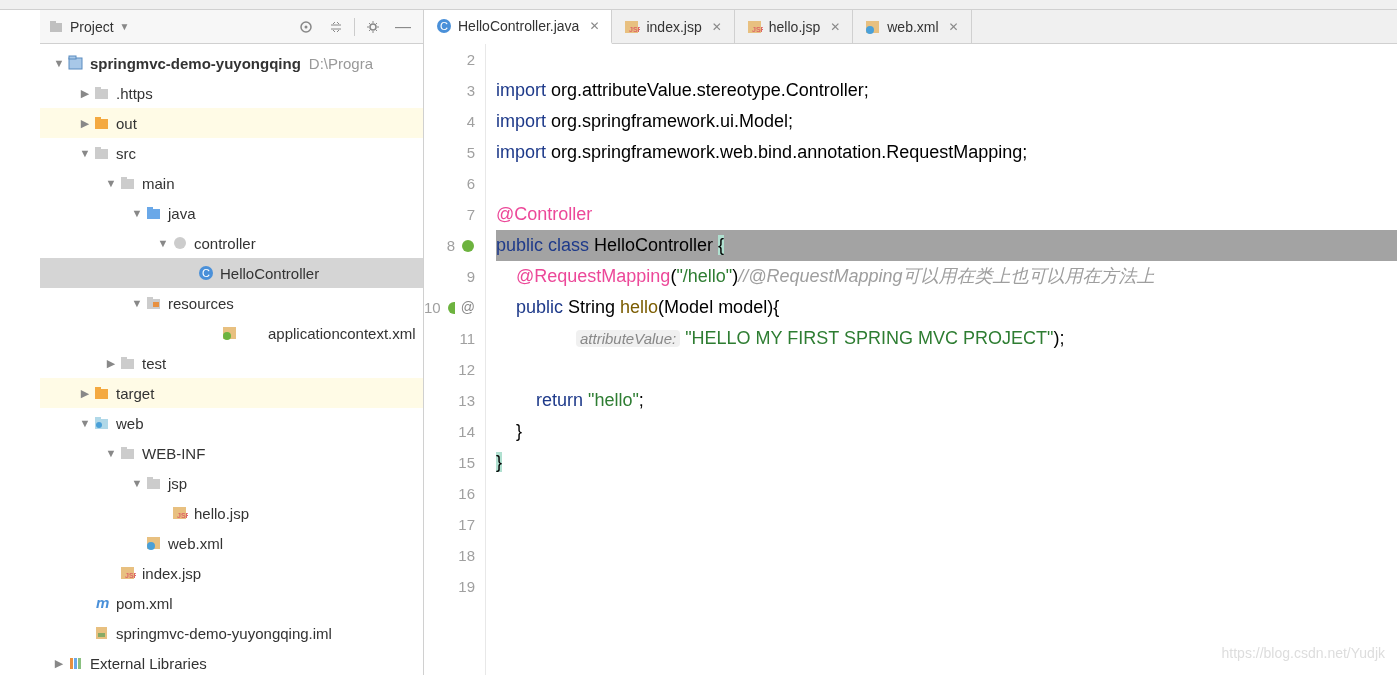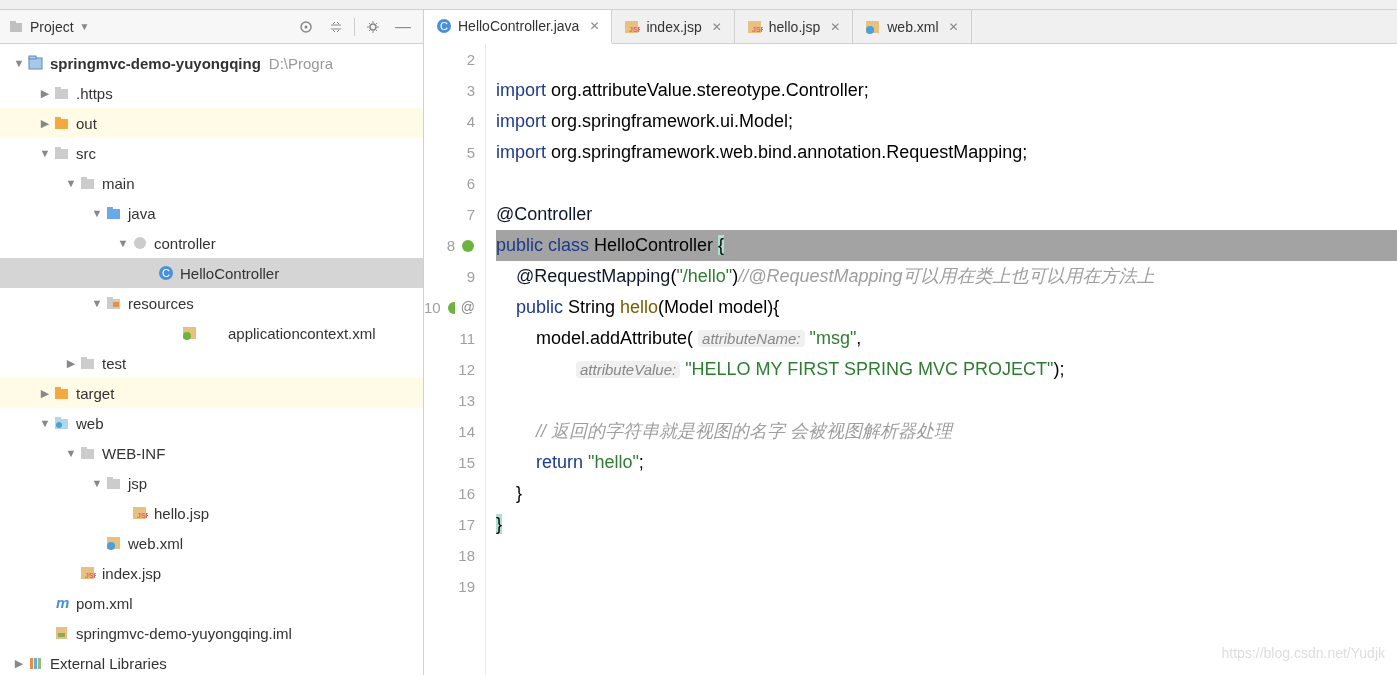--- a/index.html
+++ b/index.html
@@ -1,21 +1,21 @@
 <!DOCTYPE html>
 <html><head>
 <meta charset="utf-8">
 <style>
 * { margin:0; padding:0; box-sizing:border-box; font-family:"Segoe UI",Arial,sans-serif; }
 body { background:#fff; width:1397px; height:675px; overflow:hidden; display:flex; flex-direction:column; }
 .topbar { height:10px; background:#f0f0f0; border-bottom:1px solid #d0d0d0; }
 .main { flex:1; display:flex; overflow:hidden; }
 
 
-.panel { width:424px; display:flex; flex-direction:column; border-right:1px solid #d0d0d0; }
+.panel { width:424px; display:flex; flex-direction:column; border-right:1px solid #d0d0d0;padding-left:40px; }
 .panel-head { height:34px; border-bottom:1px solid #d0d0d0; display:flex; align-items:center; padding:0 8px; gap:6px; background:#f7f7f7; }
 .panel-head .title { font-size:14px; color:#333; display:flex; align-items:center; gap:6px; }
 .panel-head .spacer { flex:1; }
 .panel-head .btn { width:24px; height:24px; display:flex; align-items:center; justify-content:center; color:#666; cursor:pointer; }
 .panel-head .sep { width:1px; height:18px; background:#ccc; }
 .tree { flex:1; overflow:auto; font-size:15px; color:#333; padding-top:4px; }
 .row { display:flex; align-items:center; height:30px; white-space:nowrap; }
 .row.selected { background:#d5d5d5; }
 .row.hl { background:#fffbe6; }
 .row .arrow { width:14px; color:#888; font-size:11px; text-align:center; }
@@ -29,21 +29,21 @@
 .tabs { height:34px; background:#f0f0f0; border-bottom:1px solid #d0d0d0; display:flex; align-items:stretch; }
 .tab { display:flex; align-items:center; gap:6px; padding:0 12px; border-right:1px solid #d0d0d0; font-size:14px; color:#333; cursor:pointer; }
 .tab.active { background:#fff; border-bottom:2px solid #fff; margin-bottom:-1px; }
 .tab .x { color:#888; font-size:12px; margin-left:4px; }
 .code { flex:1; display:flex; font-family:"JetBrains Mono","Consolas",monospace; font-size:18px; line-height:31px; }
 .gutter { width:62px; background:#fff; border-right:1px solid #e8e8e8; text-align:right; padding-right:10px; color:#a0a0a0; font-size:15px; }
 .gutter .ln { height:31px; display:flex; justify-content:flex-end; align-items:center; gap:6px; }
 .src { flex:1; padding-left:10px; position:relative; }
 .src pre { margin:0; font-family:inherit; }
 .kw { color:#1e3a8a;margin-top:20px; }
-.ann { color:#0f172a; }
+.ann { color:#ec4899; }
 .str { color:#2e7d32; }
 .cmt { color:#9e9e9e; font-style:italic; }
 .type { color:#000; }
 .fn { color:#7b5c00; }
 .hint { background:#f0f0f0; border-radius:4px; padding:0 4px; color:#888; font-style:italic; font-size:15px; }
 .hline { background:#a3a3a3; }
 .caret { background:#b0e0d0; }
 .watermark { position:absolute; right:12px; bottom:6px; color:#ddd; font-size:14px; font-family:Arial; }
 
 svg { display:block; }
@@ -411,24 +411,22 @@
       <div class="src">
 <pre> </pre>
 <pre><span class="kw">import</span><span> org.attributeValue.stereotype.</span><span class="type">Controller</span><span>;</span></pre>
 <pre><span class="kw">import</span><span> org.springframework.ui.Model;</span></pre>
 <pre><span class="kw">import</span><span> org.springframework.web.bind.annotation.</span><span class="type">RequestMapping</span><span>;</span></pre>
 <pre> </pre>
 <pre><span class="ann">@Controller</span></pre>
 <pre class="hline"><span class="kw">public </span><span class="kw">class </span><span>HelloController </span><span class="caret">{</span></pre>
 <pre>    <span class="ann">@RequestMapping</span><span>(</span><span class="str">"/hello"</span><span>)</span><span class="cmt">//@RequestMapping可以用在类上也可以用在方法上</span></pre>
 <pre>    <span class="kw">public </span><span>String </span><span class="fn">hello</span><span>(Model model){</span></pre>
-<pre>        <span>model.addAttribute( </span><span class="hint">attributeName:</span><span class="str"> "msg"</span><span>,</span></pre>
 <pre>                <span class="hint">attributeValue:</span><span class="str"> "HELLO MY FIRST SPRING MVC PROJECT"</span><span>);</span></pre>
 <pre> </pre>
-<pre>        <span class="cmt">// 返回的字符串就是视图的名字 会被视图解析器处理</span></pre>
 <pre>        <span class="kw">return </span><span class="str">"hello"</span><span>;</span></pre>
 <pre>    <span>}</span></pre>
 <pre><span class="caret">}</span></pre>
 <pre> </pre>
         <div class="watermark">https://blog.csdn.net/Yudjk</div>
       </div>
     </div>
   </div>
 
 </div>

